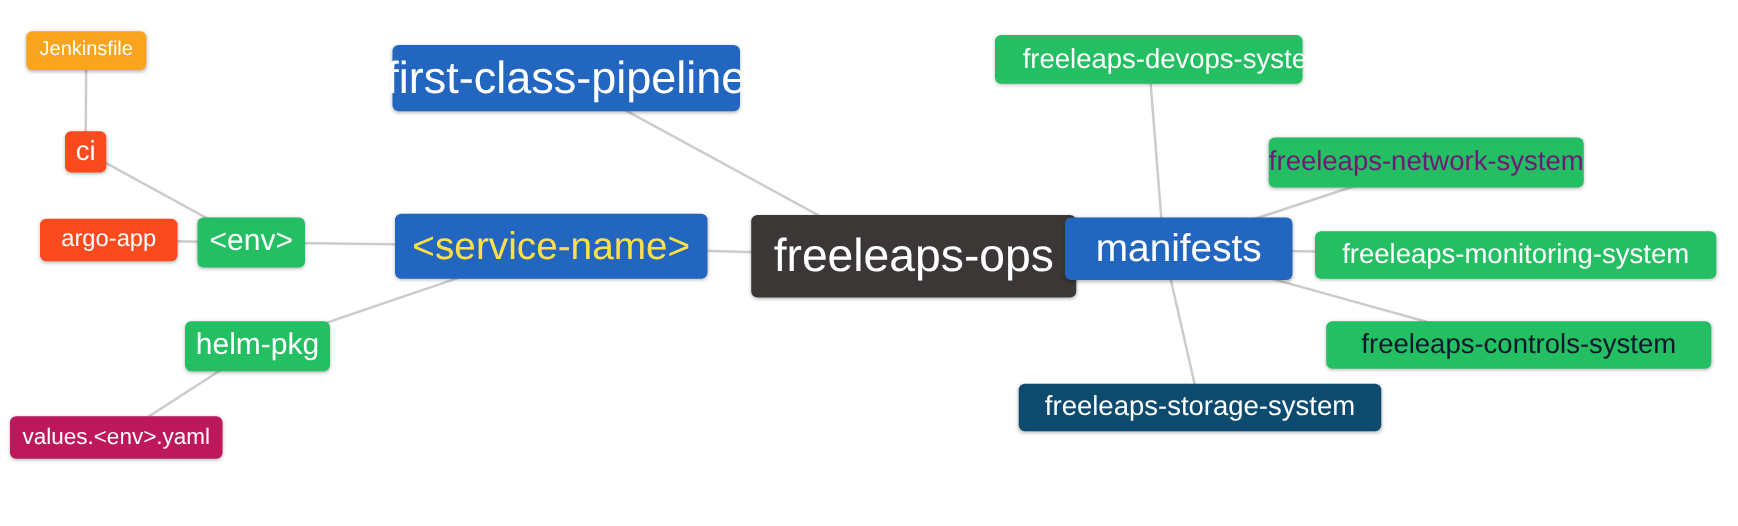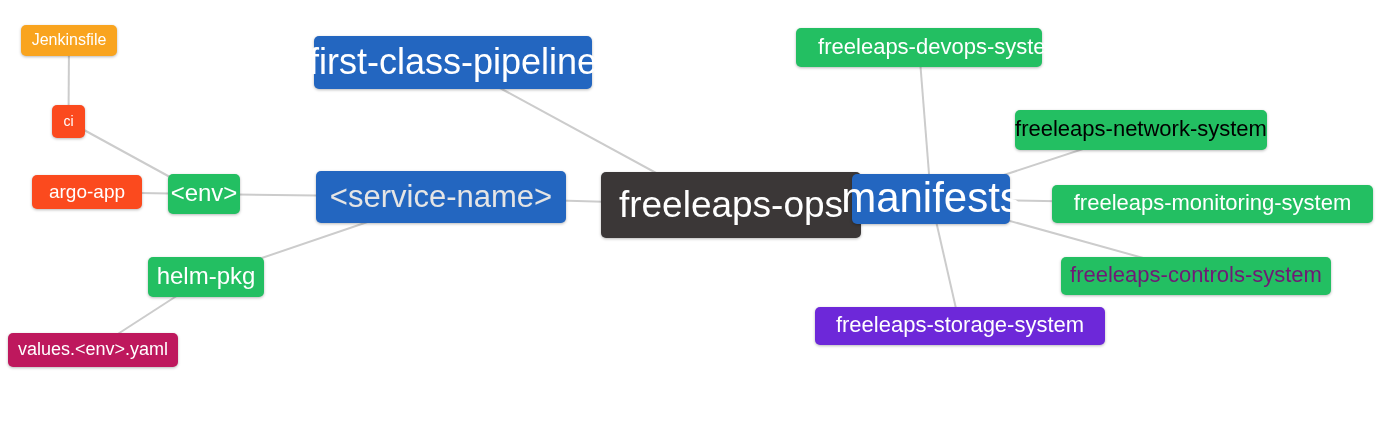--- a/index.html
+++ b/index.html
@@ -55,55 +55,55 @@
       <line x1="715" y1="205" x2="931" y2="199" stroke="#CCCCCC" stroke-width="2"></line>
       <line x1="931" y1="199" x2="919" y2="47.5" stroke="#CCCCCC" stroke-width="2"></line>
       <line x1="931" y1="199" x2="1141" y2="130" stroke="#CCCCCC" stroke-width="2"></line>
       <line x1="931" y1="199" x2="1212.5" y2="204" stroke="#CCCCCC" stroke-width="2"></line>
       <line x1="931" y1="199" x2="1208" y2="276" stroke="#CCCCCC" stroke-width="2"></line>
       <line x1="931" y1="199" x2="960" y2="326" stroke="#CCCCCC" stroke-width="2"></line>
     </svg>
 <div class="node" style="left: 21px; top: 25px; width: 96px; height: 31px; background: rgb(249, 164, 31); font-size: 16px; color: rgb(255, 255, 255);">
     <span class="node-label">Jenkinsfile</span>
   </div>
-    <div class="node" style="left: 52px; top: 105px; width: 33px; height: 33px; background: rgb(251, 74, 30); font-size: 14px; color: rgb(255, 255, 255);">
+    <div class="node" style="left: 52px; top: 105px; width: 33px; height: 33px; background: rgb(251, 74, 30); font-size: 22px; color: rgb(255, 255, 255);">
     <span class="node-label">ci</span>
   </div>
     <div class="node" style="left: 32px; top: 175px; width: 110px; height: 34px; background: rgb(251, 74, 30); font-size: 19px; color: rgb(255, 255, 255);">
     <span class="node-label">argo-app</span>
   </div>
-    <div class="node" style="left: 168px; top: 174px; width: 72px; height: 40px; background: rgb(35, 191, 98); font-size: 24px; color: rgb(255, 255, 255);">
+    <div class="node" style="left: 158px; top: 174px; width: 86px; height: 40px; background: rgb(35, 191, 98); font-size: 24px; color: rgb(255, 255, 255);">
     <span class="node-label">&lt;env&gt;</span>
   </div>
     <div class="node" style="left: 148px; top: 257px; width: 116px; height: 40px; background: rgb(35, 191, 98); font-size: 24px; color: rgb(255, 255, 255);">
     <span class="node-label">helm-pkg</span>
   </div>
     <div class="node" style="left: 8px; top: 333px; width: 170px; height: 34px; background: #be185d; font-size: 18px; color: rgb(255, 255, 255);">
     <span class="node-label">values.&lt;env&gt;.yaml</span>
   </div>
     <div class="node" style="left: 314px; top: 36px; width: 278px; height: 53px; background: rgb(35, 102, 192); font-size: 36px; color: rgb(255, 255, 255);">
     <span class="node-label">first-class-pipeline</span>
   </div>
-    <div class="node" style="left: 316px; top: 171px; width: 250px; height: 52px; background: rgb(35, 102, 192); font-size: 31px; color: #e5e5e5;">
+    <div class="node" style="left: 316px; top: 171px; width: 250px; height: 52px; background: rgb(35, 102, 192); font-size: 31px; color: #fde047;">
     <span class="node-label">&lt;service-name&gt;</span>
   </div>
     <div class="node" style="left: 585px; top: 172px; width: 260px; height: 66px; background: rgb(59, 55, 55); font-size: 37px; color: rgb(255, 255, 255); margin-left: 16px;">
     <span class="node-label">freeleaps-ops</span>
   </div>
-    <div class="node" style="left: 852px; top: 174px; width: 158px; height: 50px; background: rgb(35, 102, 192); font-size: 42px; color: rgb(255, 255, 255);">
+    <div class="node" style="left: 852px; top: 174px; width: 182px; height: 50px; background: rgb(35, 102, 192); font-size: 31px; color: rgb(255, 255, 255);">
     <span class="node-label">manifests</span>
   </div>
     <div class="node" style="left: 796px; top: 28px; width: 246px; height: 39px; background: rgb(35, 191, 98); font-size: 22px; color: rgb(255, 255, 255); padding-left: 44px;">
     <span class="node-label">freeleaps-devops-system</span>
   </div>
-    <div class="node" style="left: 1015px; top: 110px; width: 252px; height: 40px; background: rgb(35, 191, 98); font-size: 22px; color: #000000;">
+    <div class="node" style="left: 1015px; top: 110px; width: 252px; height: 40px; background: rgb(35, 191, 98); font-size: 22px; color: #701a75;">
     <span class="node-label">freeleaps-network-system</span>
   </div>
     <div class="node" style="left: 1052px; top: 185px; width: 321px; height: 38px; background: rgb(35, 191, 98); font-size: 22px; color: rgb(255, 255, 255);">
     <span class="node-label">freeleaps-monitoring-system</span>
   </div>
-    <div class="node" style="left: 1061px; top: 257px; width: 270px; height: 38px; background: rgb(35, 191, 98); font-size: 22px; color: #701a75;">
+    <div class="node" style="left: 1061px; top: 257px; width: 308px; height: 38px; background: rgb(35, 191, 98); font-size: 22px; color: #0f172a;">
     <span class="node-label">freeleaps-controls-system</span>
   </div>
-    <div class="node" style="left: 815px; top: 307px; width: 290px; height: 38px; background: #6d28d9; font-size: 22px; color: rgb(255, 255, 255);">
+    <div class="node" style="left: 815px; top: 307px; width: 290px; height: 38px; background: #0c4a6e; font-size: 22px; color: rgb(255, 255, 255);">
     <span class="node-label">freeleaps-storage-system</span>
   </div>
   </div>
 
 </body></html>

